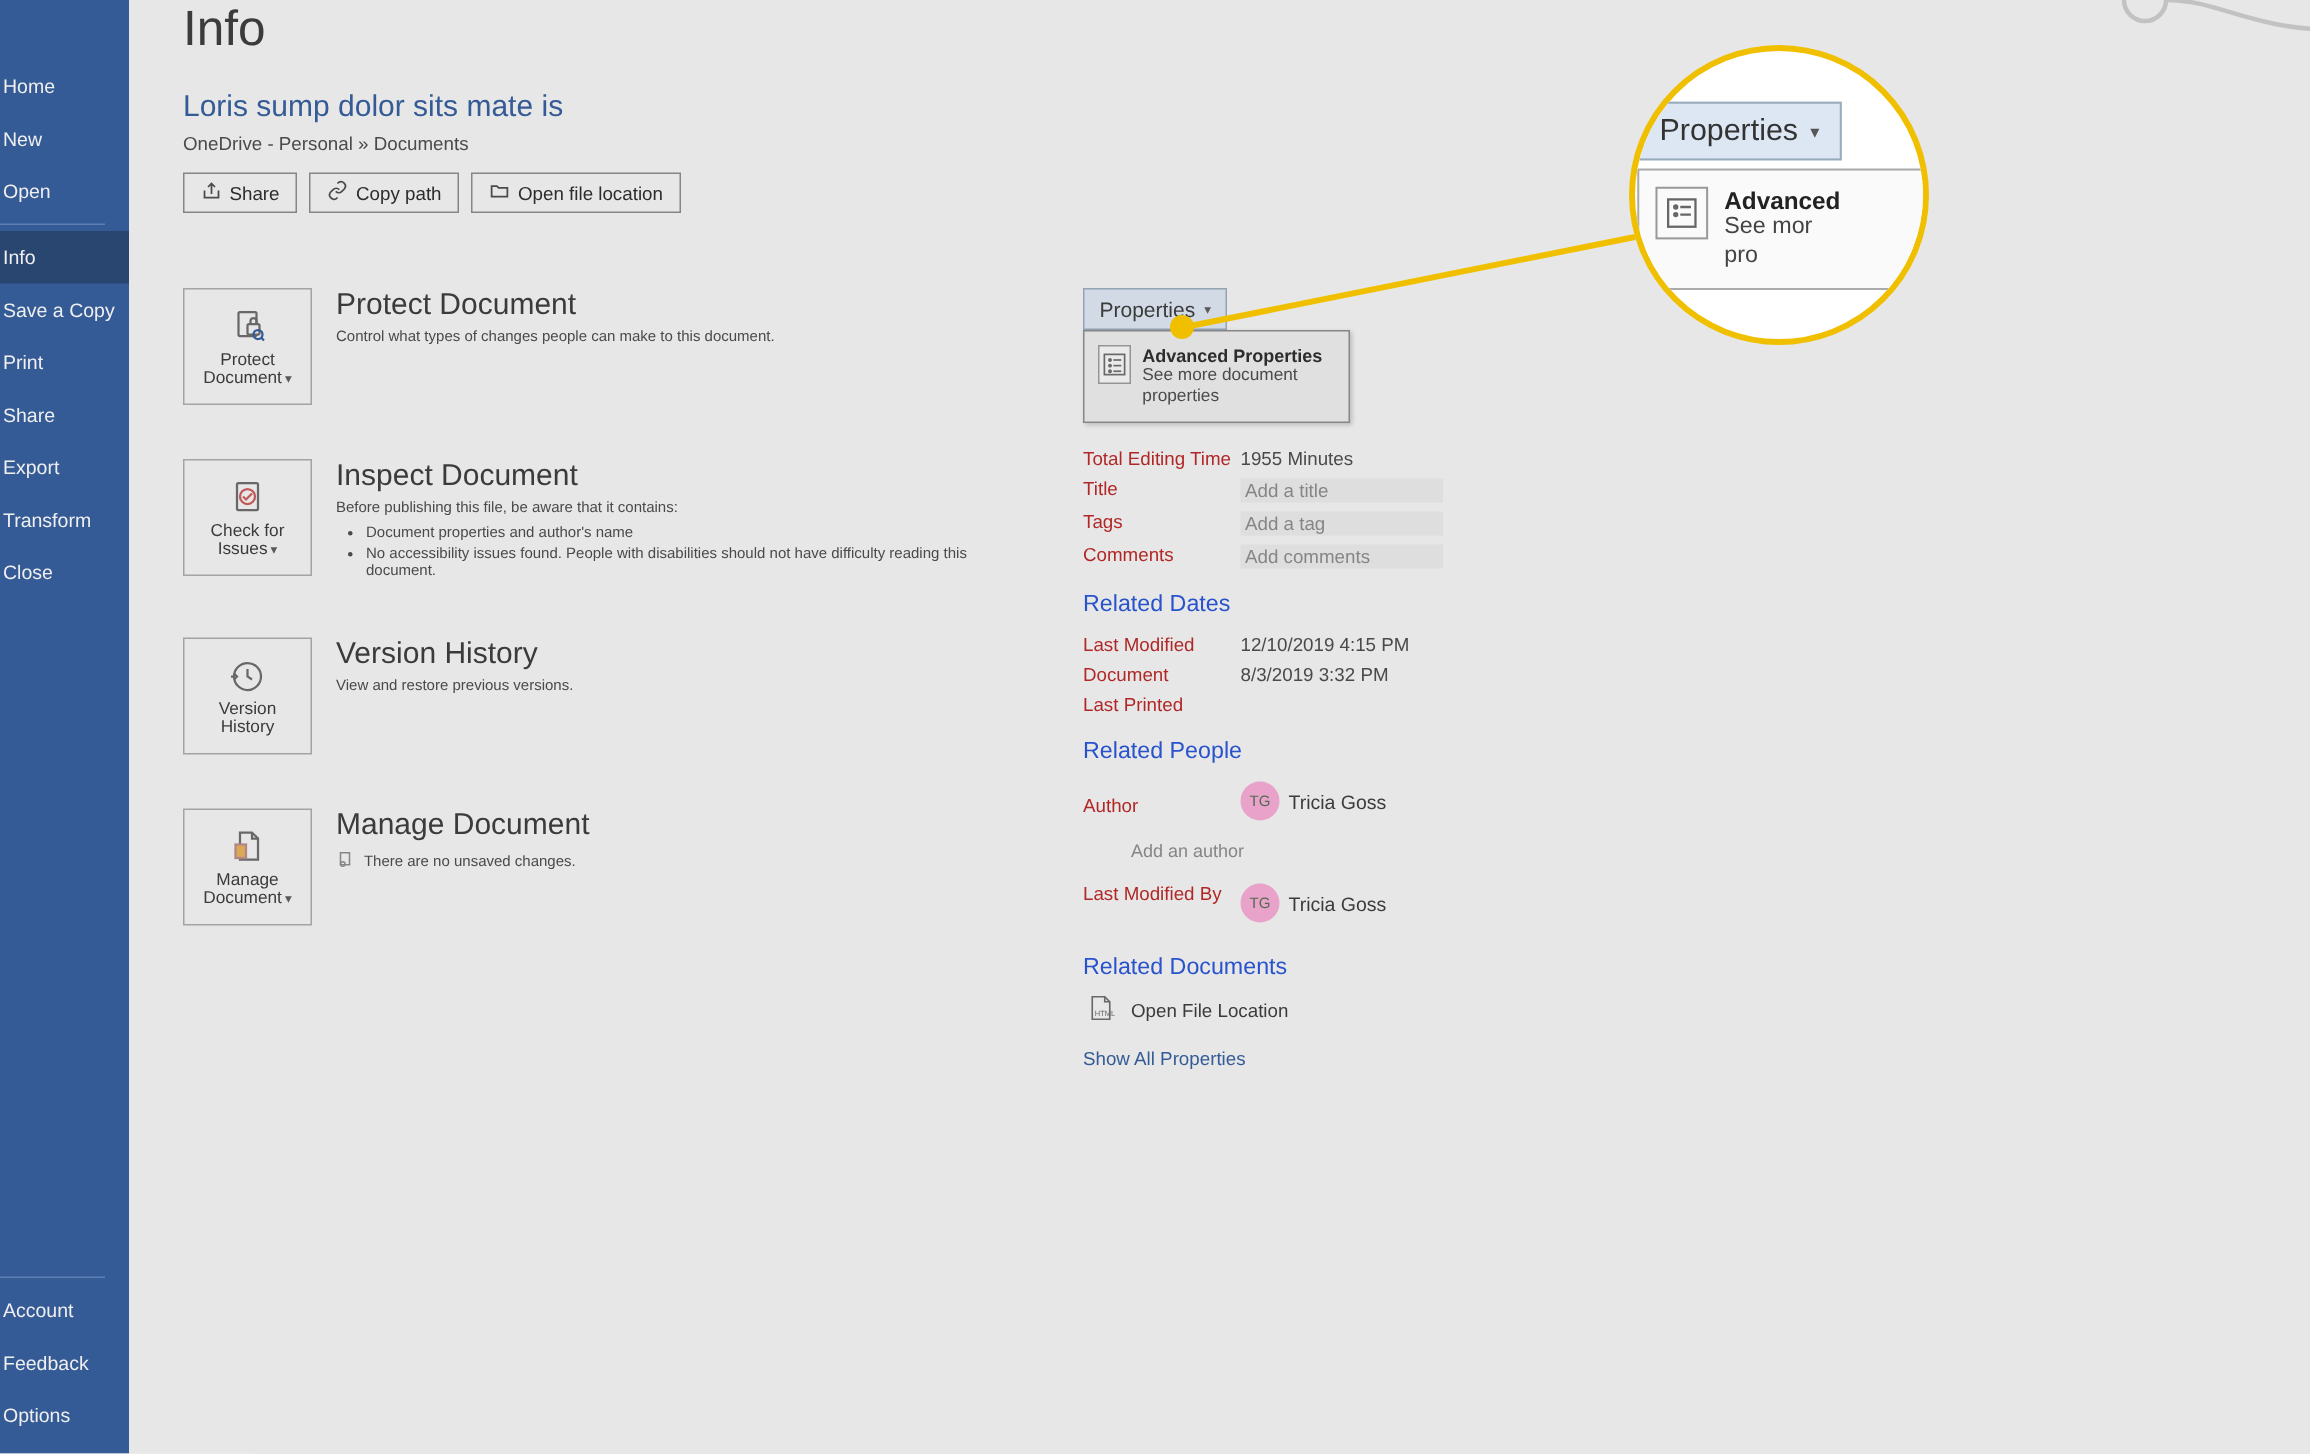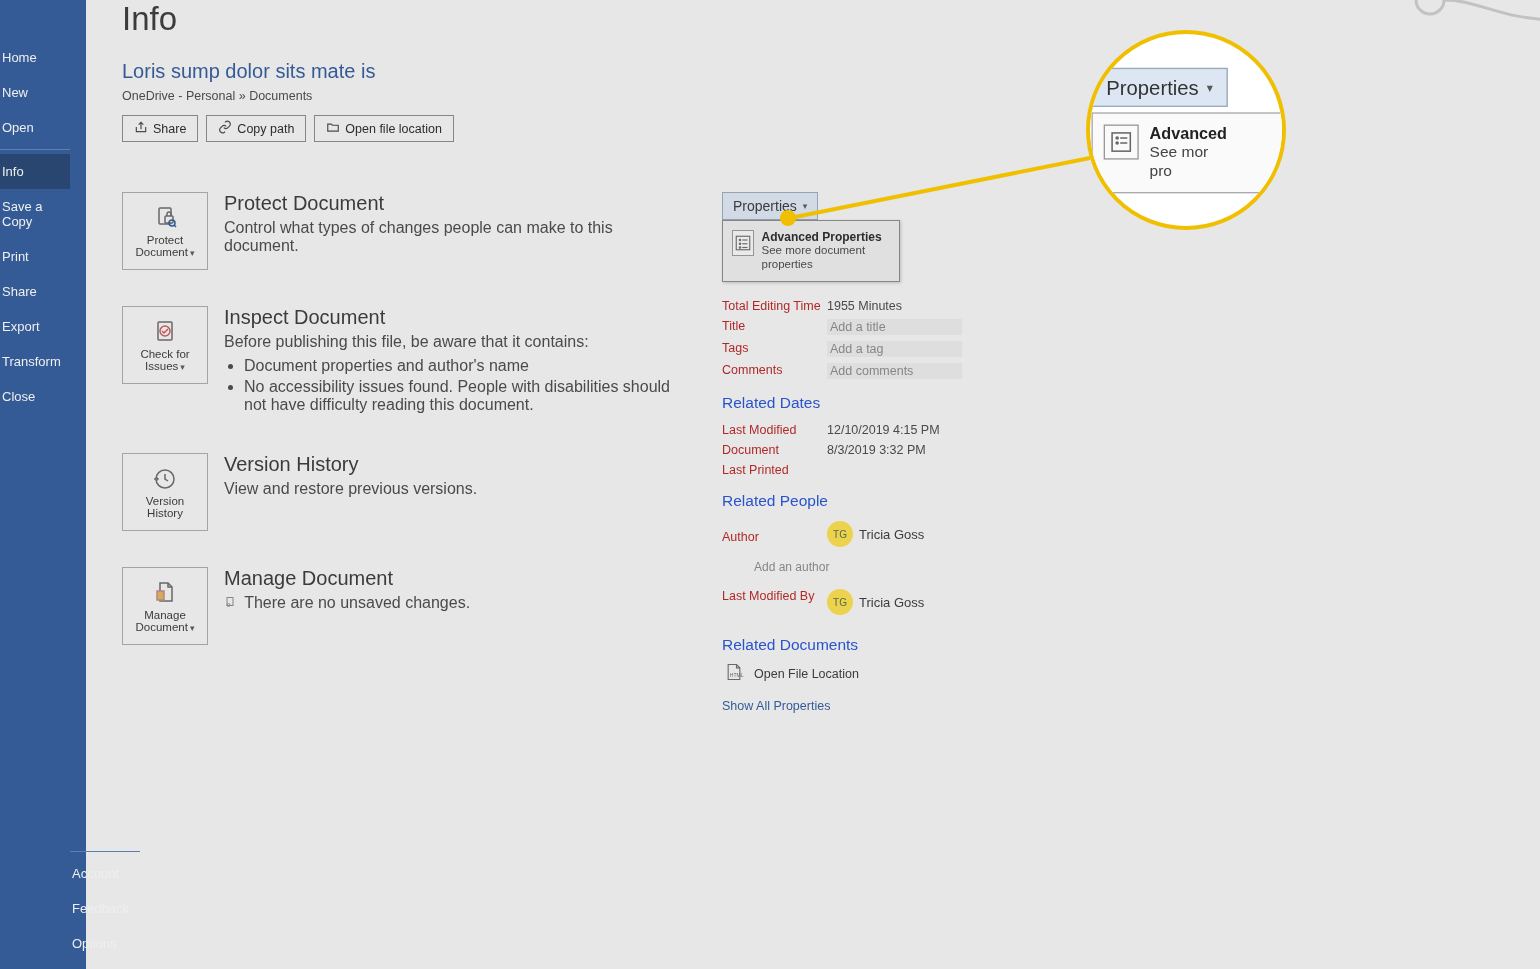--- a/index.html
+++ b/index.html
@@ -1,20 +1,20 @@
 <!DOCTYPE html>
 <html><head>
 <meta charset="utf-8">
 <style>
 * { box-sizing: border-box; margin: 0; padding: 0; font-family: "Segoe UI", Arial, sans-serif; }
 body { width: 1540px; height: 969px; overflow: hidden; position: relative; background: #f2f2f2; }
 .overlay { position: absolute; inset: 0; background: rgba(120,120,120,0.12); pointer-events: none; z-index: 5; }
 
 
-.sidebar { position: absolute; left: 0; top: 0; width: 86px; height: 969px; background: #2b579a; color: #fff; display: flex; flex-direction: row; font-size: 13px; z-index: 3; }
+.sidebar { position: absolute; left: 0; top: 0; width: 86px; height: 969px; background: #2b579a; color: #fff; display: flex; flex-direction: column; font-size: 13px; z-index: 3; }
 .sidebar-top { padding-top: 40px; }
 .sidebar-item { padding: 10px 0 10px 2px; cursor: default; font-size: 13px; color: #fff; }
 .sidebar-item.active { background: #1e3f70; }
 .sidebar-sep { border-top: 1px solid #5a80b9; margin: 4px 0 4px 0; width: 70px; }
 .sidebar-bottom { margin-top: auto; padding-bottom: 8px; }
 
 
 .main { position: absolute; left: 86px; top: 0; right: 0; bottom: 0; background: #f6f6f6; padding: 0 36px; z-index: 1; }
 .page-title { font-size: 33px; font-weight: 400; color: #333; margin-top: 0px; }
 .doc-title { color: #2b579a; font-size: 20px; margin-top: 22px; font-weight: 400; }
@@ -27,40 +27,40 @@
 .columns { display: flex; margin-top: 50px; gap: 40px; }
 .left-col { width: 560px; }
 .right-col { width: 260px; position: relative; }
 
 
 .tile-row { display: flex; gap: 16px; margin-bottom: 36px; }
 .tile { width: 86px; height: 78px; border: 1px solid #aaa; display: flex; flex-direction: column; align-items: center; justify-content: center; text-align: center; font-size: 11.5px; color: #333; padding: 4px; background: #f6f6f6; }
 .tile .ticon { height: 28px; display: flex; align-items: center; justify-content: center; margin-bottom: 2px; }
 .tile-text { flex: 1; }
 .section-h { font-size: 20px; font-weight: 400; color: #333; margin-bottom: 4px; }
-.section-d { font-size: 16px; color: #444; }
+.section-d { font-size: 10px; color: #444; }
 .section-d ul { margin: 6px 0 0 20px; }
 .section-d li { margin-bottom: 3px; }
 .caret::after { content: "▾"; font-size: 9px; margin-left: 2px; color: #555; }
 
 
 .prop-btn { display: inline-flex; align-items: center; gap: 4px; background: #dde7f4; border: 1px solid #9ab; padding: 5px 10px; font-size: 14px; color: #333; }
 .adv-panel { position: absolute; top: 28px; left: 0; width: 178px; border: 1px solid #888; background: #eee; display: flex; gap: 8px; padding: 9px; z-index: 10; box-shadow: 1px 1px 3px rgba(0,0,0,0.2); }
 .adv-icon { width: 26px; height: 26px; border: 1px solid #999; background: #fafafa; display: flex; align-items: center; justify-content: center; font-size: 14px; }
 .adv-text .t1 { font-weight: 600; font-size: 12px; color: #222; }
 .adv-text .t2 { font-size: 11.5px; color: #444; line-height: 1.2; }
 
 
 .prop-table { margin-top: 76px; width: 240px; }
 .prop-row { display: flex; font-size: 12.5px; padding: 3px 0; }
 .prop-label { width: 105px; color: #b91c1c; }
 .prop-val { flex: 1; color: #444; }
 .prop-val.ph { color: #888; background: #ececec; padding: 1px 3px; }
 .group-h { font-size: 15.5px; color: #1d4ed8; margin-top: 12px; margin-bottom: 8px; font-weight: 400; }
-.avatar { width: 26px; height: 26px; border-radius: 50%; background: #fde047; color: #4d6a4d; font-size: 10px; display: inline-flex; align-items: center; justify-content: center; margin-right: 6px; }
+.avatar { width: 26px; height: 26px; border-radius: 50%; background: #f9a8d4; color: #4d6a4d; font-size: 10px; display: inline-flex; align-items: center; justify-content: center; margin-right: 6px; }
 .person-row { display: flex; align-items: center; font-size: 13px; color: #333; margin-bottom: 6px; }
 .add-author { font-size: 12px; color: #888; margin-left: 32px; margin-top: 4px; }
 .ofl { display: flex; align-items: center; gap: 8px; font-size: 12.5px; color: #333; margin-top: 8px; }
 .link { color: #2b579a; font-size: 12.5px; margin-top: 14px; display: inline-block; }
 
 
 .callout-line { position: absolute; stroke: #f0c000; stroke-width: 4; fill: none; z-index: 20; pointer-events:none; }
 .mag-dot { position: absolute; width: 16px; height: 16px; border-radius: 50%; background: #f0c000; z-index: 21; }
 .magnifier { position: absolute; width: 200px; height: 200px; border-radius: 50%; border: 4px solid #f0c000; background: #fff; z-index: 22; overflow: hidden; display: flex; flex-direction: column; align-items: center; justify-content: center; }
 .mag-inner { transform: scale(1.35); transform-origin: center; width: 180px; }

